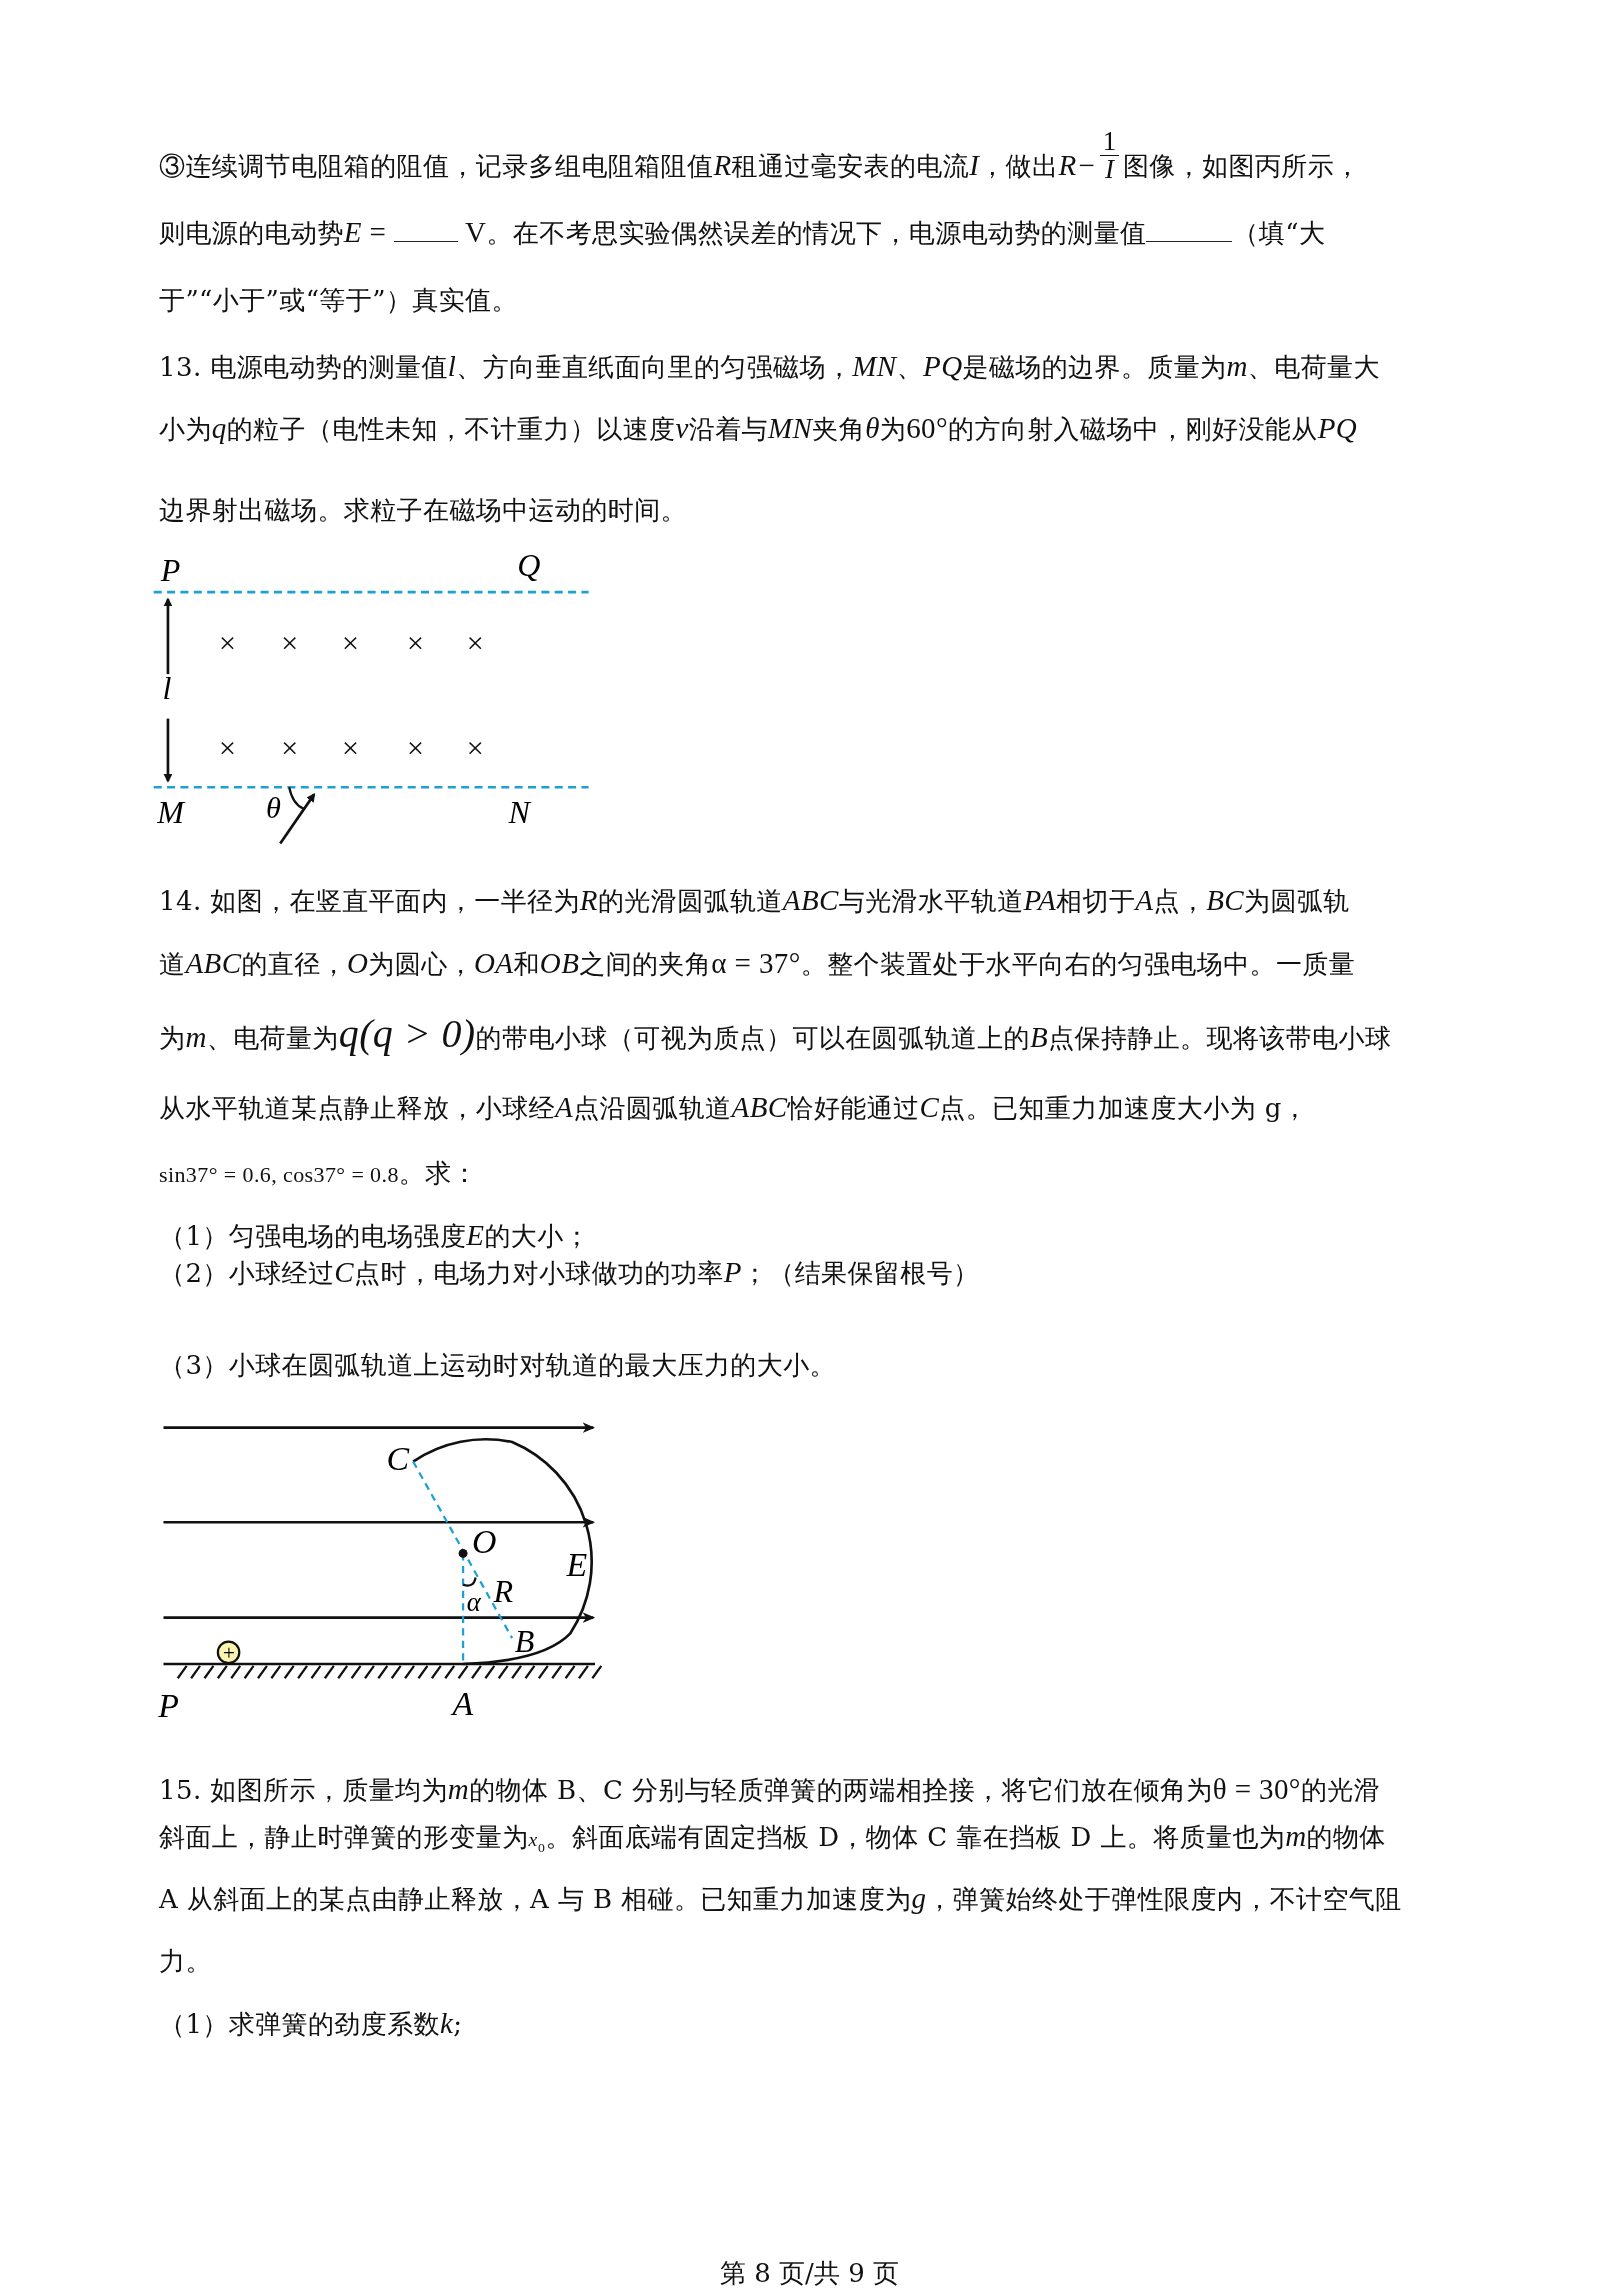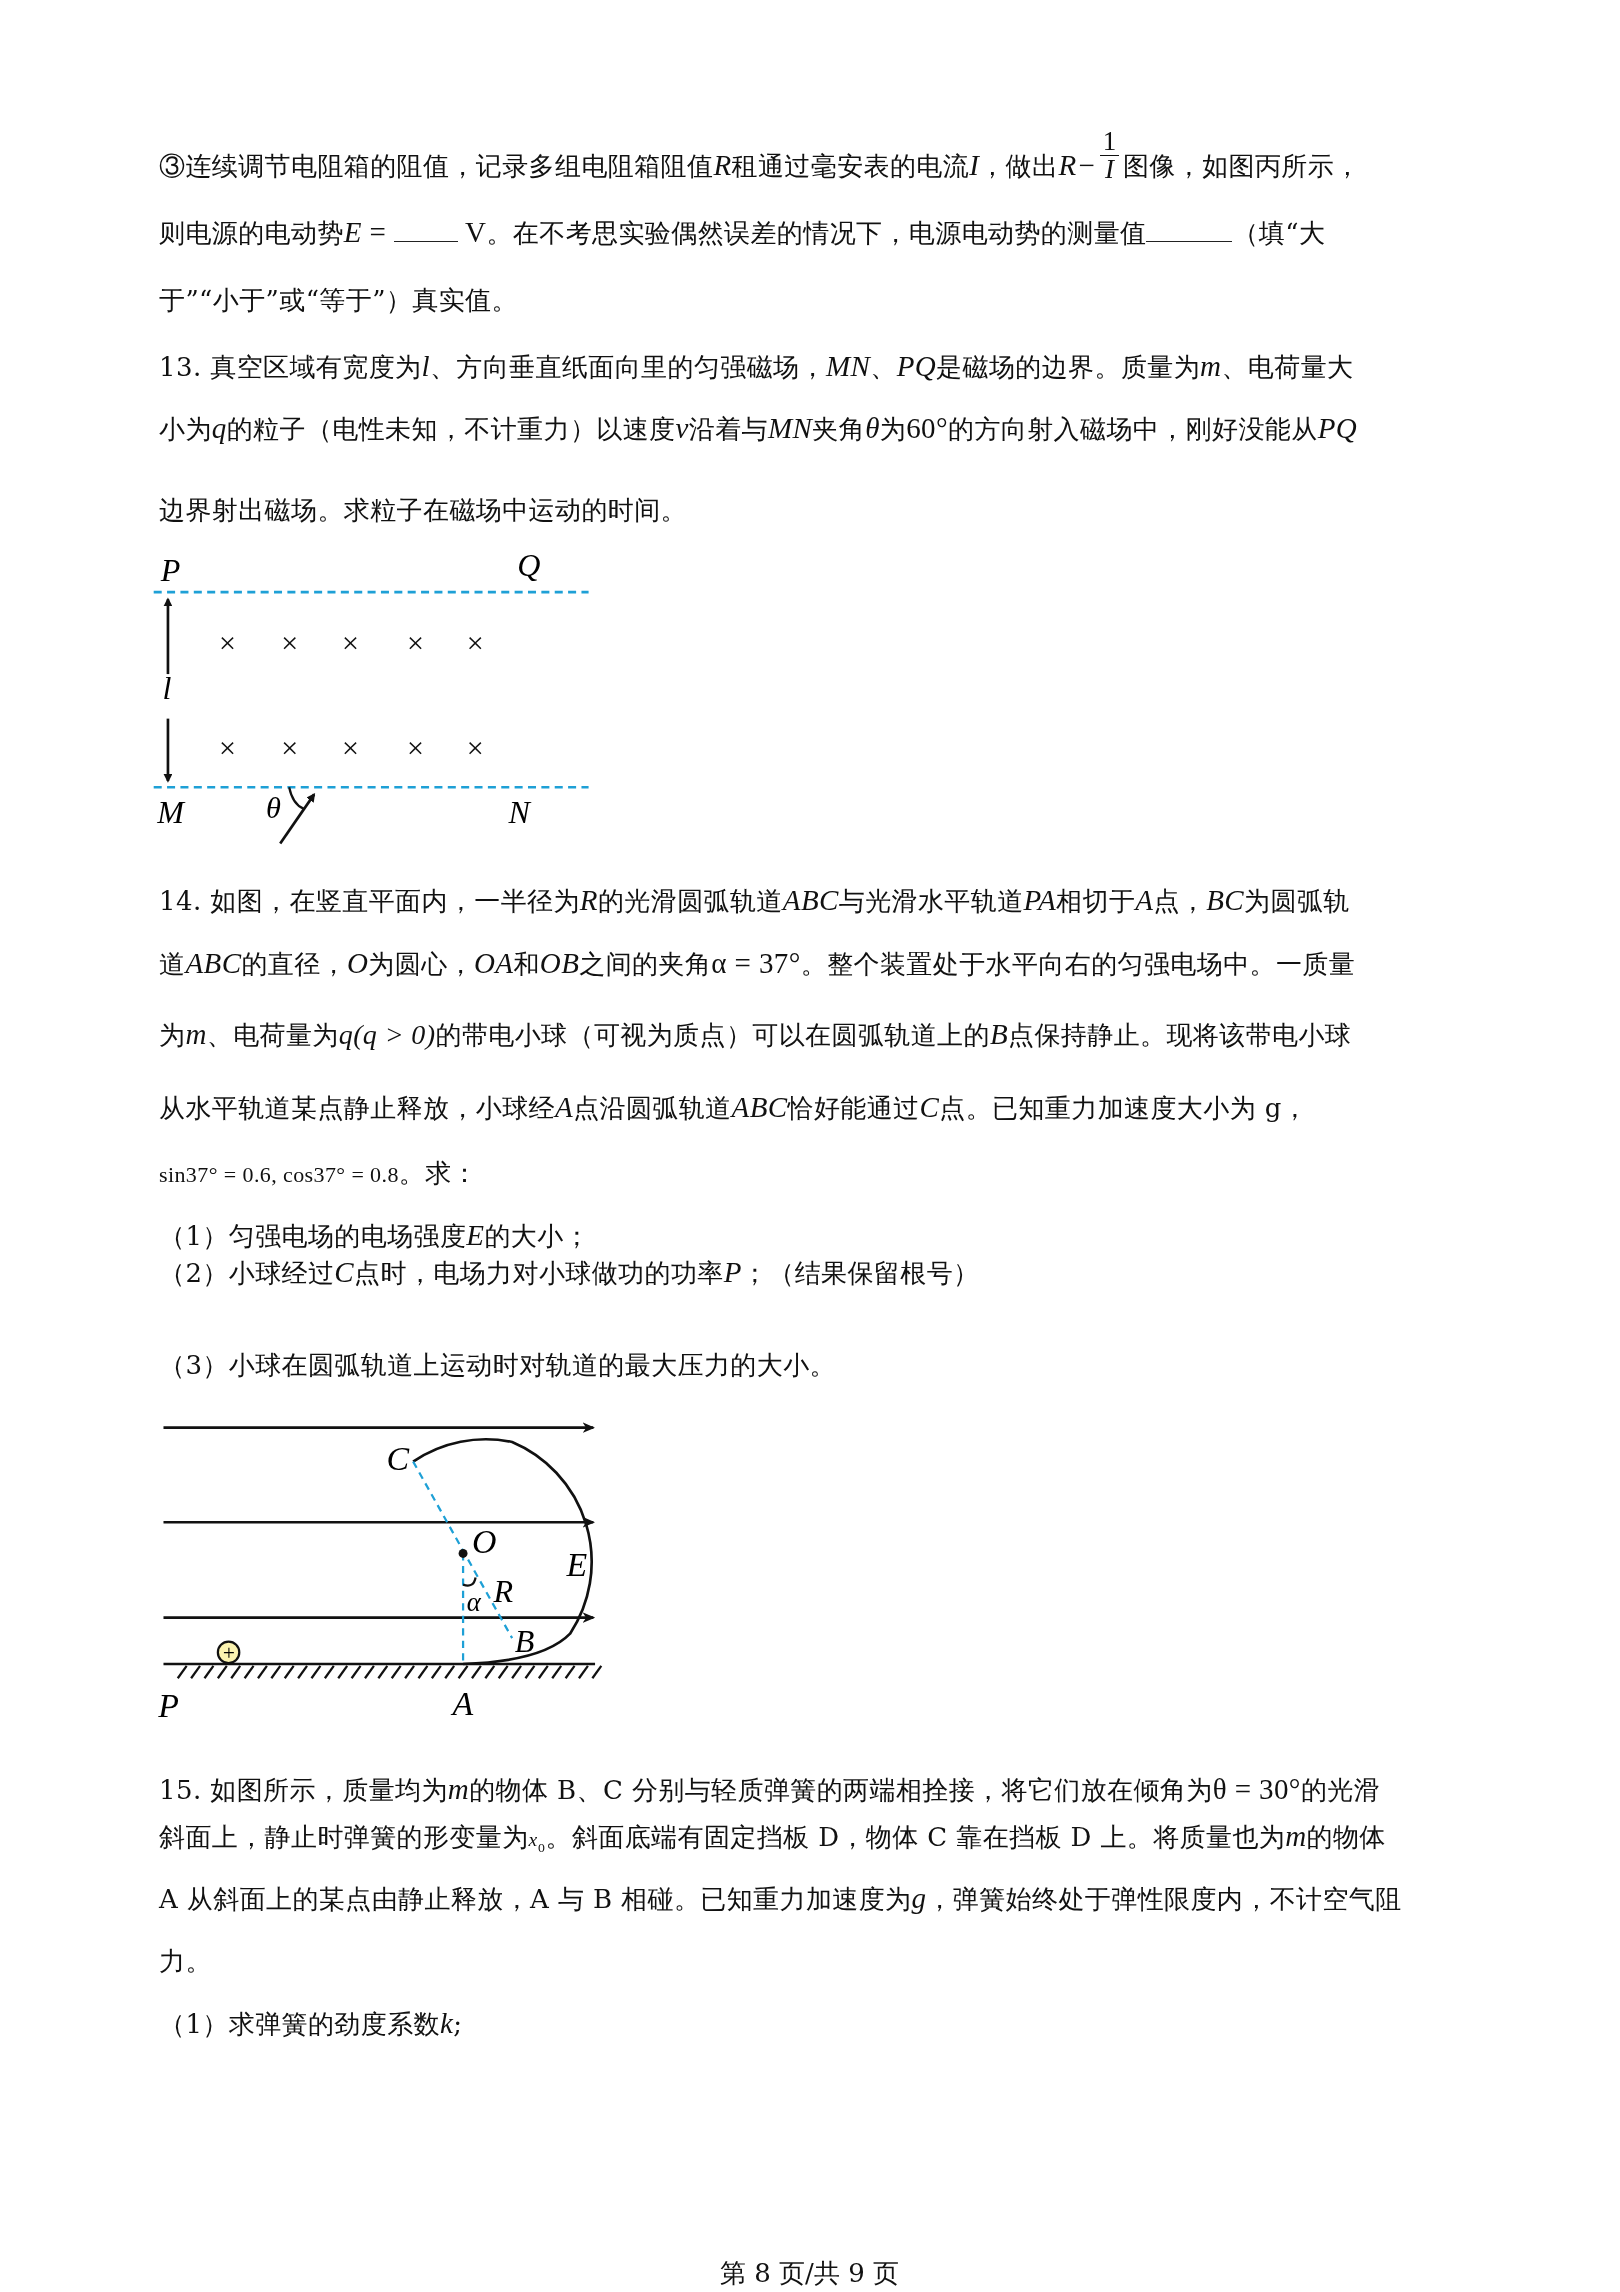--- a/index.html
+++ b/index.html
@@ -20,21 +20,21 @@
 
 <div class="line" style="top:147px;">
   <span>③连续调节电阻箱的阻值，记录多组电阻箱阻值</span><span class="it">R</span><span>租通过毫安表的电流</span><span class="it">I</span><span>，做出</span><span class="it">R−</span><span class="frac" style="margin-top:-25px;"><span class="num">1</span><span class="den">I</span></span><span>图像，如图丙所示，</span>
 </div>
 <div class="line" style="top:214px;text-align:right;">
   <span>则电源的电动势</span><span class="it">E</span><span class="rm"> = </span><span class="blank" style="width:64px;"></span><span class="rm" style="margin-left:7.1px;">V</span><span>。在不考思实验偶然误差的情况下，电源电动势的测量值</span><span class="blank" style="width:86px;"></span><span>（填“大</span>
 </div>
 <div class="line" style="top:282px;">于”“小于”或“等于”）真实值。</div>
 
 <div class="line" style="top:348px;">
-  <span>13.</span> <span>真空区域有宽度为</span><span class="it">l</span><span>、方向垂直纸面向里的匀强磁场，</span><span class="it">MN</span><span>、</span><span class="it">PQ</span><span>是磁场的边界。质量为</span><span class="it">m</span><span>、电荷量大</span>
+  <span>13.</span> <span>电源电动势的测量值</span><span class="it">l</span><span>、方向垂直纸面向里的匀强磁场，</span><span class="it">MN</span><span>、</span><span class="it">PQ</span><span>是磁场的边界。质量为</span><span class="it">m</span><span>、电荷量大</span>
 </div>
 <div class="line" style="top:410px;">
   <span>小为</span><span class="it">q</span><span>的粒子（电性未知，不计重力）以速度</span><span class="it">v</span><span>沿着与</span><span class="it">MN</span><span>夹角</span><span class="it">θ</span><span>为</span><span class="rm">60°</span><span>的方向射入磁场中，刚好没能从</span><span class="it">PQ</span>
 </div>
 <div class="line" style="top:492px;">边界射出磁场。求粒子在磁场中运动的时间。</div>
 
 <svg style="position:absolute; left:143px; top:535px;" width="606" height="312" viewBox="0 0 680 350">
   <defs>
     <marker id="ah" markerWidth="10" markerHeight="10" refX="8" refY="5" orient="auto" markerUnits="userSpaceOnUse">
       <path d="M0,0 L10,5 L0,10 Z" fill="#111"></path>
@@ -69,21 +69,21 @@
   <text x="138" y="318" font-size="34">θ</text>
 </svg>
 
 <div class="line" style="top:882px;">
   <span>14.</span> <span>如图，在竖直平面内，一半径为</span><span class="it">R</span><span>的光滑圆弧轨道</span><span class="it">ABC</span><span>与光滑水平轨道</span><span class="it">PA</span><span>相切于</span><span class="it">A</span><span>点，</span><span class="it">BC</span><span>为圆弧轨</span>
 </div>
 <div class="line" style="top:945px;">
   <span>道</span><span class="it">ABC</span><span>的直径，</span><span class="it">O</span><span>为圆心，</span><span class="it">OA</span><span>和</span><span class="it">OB</span><span>之间的夹角</span><span class="rm">α = 37°</span><span>。整个装置处于水平向右的匀强电场中。一质量</span>
 </div>
 <div class="line" style="top:1016px;">
-  <span>为</span><span class="it">m</span><span>、电荷量为</span><span class="it" style="font-size:28px;">q(q &gt; 0)</span><span>的带电小球（可视为质点）可以在圆弧轨道上的</span><span class="it">B</span><span>点保持静止。现将该带电小球</span>
+  <span>为</span><span class="it">m</span><span>、电荷量为</span><span class="it" style="font-size:40px;">q(q &gt; 0)</span><span>的带电小球（可视为质点）可以在圆弧轨道上的</span><span class="it">B</span><span>点保持静止。现将该带电小球</span>
 </div>
 <div class="line" style="top:1089px;">
   <span>从水平轨道某点静止释放，小球经</span><span class="it">A</span><span>点沿圆弧轨道</span><span class="it">ABC</span><span>恰好能通过</span><span class="it">C</span><span>点。已知重力加速度大小为 g，</span>
 </div>
 <div class="line" style="top:1155px;">
   <span class="rm" style="font-size:22px;">sin37° = 0.6, cos37° = 0.8</span><span>。求：</span>
 </div>
 <div class="line" style="top:1217px;">
   <span>（1）匀强电场的电场强度</span><span class="it">E</span><span>的大小；</span>
 </div>

